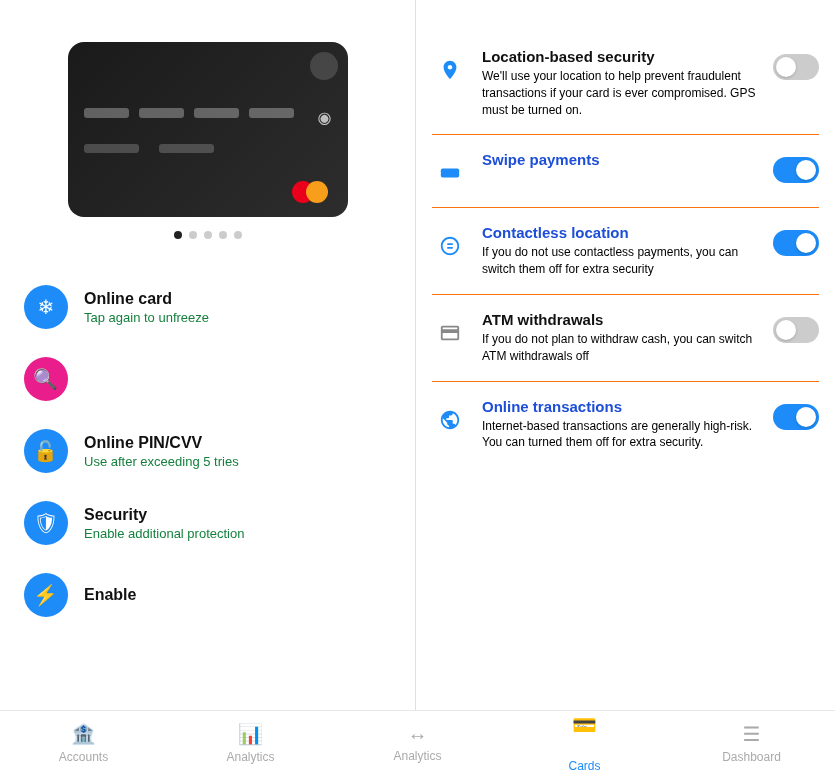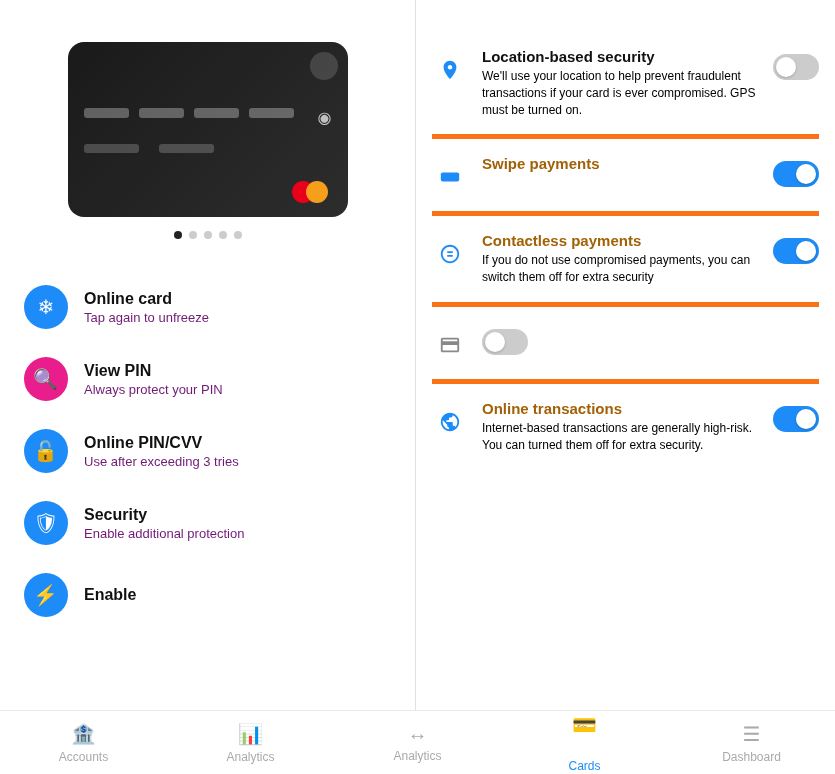--- a/index.html
+++ b/index.html
@@ -211,21 +211,21 @@
       color: #fff;
     }
     .menu-item-text {}
     .menu-item-title {
       font-size: 16px;
       font-weight: 600;
       color: #111;
     }
     .menu-item-subtitle {
       font-size: 13px;
-      color: #701a75;
+      color: #15803d;
       margin-top: 2px;
     }
 
     
     .divider-v {
       width: 1px;
       background: #e0e0e0;
     }
 
     
@@ -263,21 +263,21 @@
       flex: 1;
       overflow-y: auto;
       padding: 0 16px 10px;
     }
 
     .security-item {
       display: flex;
       align-items: flex-start;
       gap: 14px;
       padding: 16px 0;
-      border-bottom: 5px solid #f97316;
+      border-bottom: 1px solid #f97316;
     }
     .security-item:last-child { border-bottom: none; }
 
     .sec-icon {
       width: 36px;
       height: 36px;
       flex-shrink: 0;
       display: flex;
       align-items: center;
       justify-content: center;
@@ -287,21 +287,21 @@
 
     .sec-content {
       flex: 1;
     }
     .sec-title {
       font-size: 15px;
       font-weight: 600;
       color: #111;
       margin-bottom: 3px;
     }
-    .sec-title.blue { color: #a16207; }
+    .sec-title.blue { color: #1d4ed8; }
     .sec-desc {
       font-size: 12px;
       color: #000000;
       line-height: 1.4;
     }
 
     .toggle-container {
       display: flex;
       align-items: center;
       margin-top: 6px;
@@ -427,32 +427,28 @@
     </div>
     <div class="menu-item-text">
       <div class="menu-item-title">Online card</div>
       <div class="menu-item-subtitle">Tap again to unfreeze</div>
     </div>
   </div>
         <div class="menu-item">
     <div class="menu-icon-circle" style="background:#e91e8c">
       🔍
     </div>
-    <div class="menu-item-text">
-      <div class="menu-item-title">View PIN</div>
-      <div class="menu-item-subtitle">Always protect your PIN</div>
-    </div>
   </div>
         <div class="menu-item">
     <div class="menu-icon-circle" style="background:#1d8cf8">
       🔓
     </div>
     <div class="menu-item-text">
       <div class="menu-item-title">Online PIN/CVV</div>
-      <div class="menu-item-subtitle">Use after exceeding 3 tries</div>
+      <div class="menu-item-subtitle">Use after exceeding 5 tries</div>
     </div>
   </div>
         <div class="menu-item">
     <div class="menu-icon-circle" style="background:#1d8cf8">
       🛡
     </div>
     <div class="menu-item-text">
       <div class="menu-item-title">Security</div>
       <div class="menu-item-subtitle">Enable additional protection</div>
     </div>
@@ -509,35 +505,39 @@
       </div>
     </div>
   </div>
         <div class="security-item">
     <div class="sec-icon">
       <svg width="22" height="22" viewBox="0 0 24 24" fill="#1d8cf8">
               <path d="M12 2C6.48 2 2 6.48 2 12s4.48 10 10 10 10-4.48 10-10S17.52 2 12 2zm0 18c-4.41 0-8-3.59-8-8s3.59-8 8-8 8 3.59 8 8-3.59 8-8 8zm3-11H9v2h6V9zm0 4H9v2h6v-2z"></path>
             </svg>
     </div>
     <div class="sec-content">
-      <div class="sec-title blue">Contactless payments</div>
-      <div class="sec-desc">If you do not use compromised payments, you can switch them off for extra security</div>
+      <div class="sec-title blue">Contactless location</div>
+      <div class="sec-desc">If you do not use contactless payments, you can switch them off for extra security</div>
     </div>
     <div class="toggle-container">
       <div class="toggle on">
         <div class="toggle-knob"></div>
       </div>
     </div>
   </div>
         <div class="security-item">
     <div class="sec-icon">
       <svg width="22" height="22" viewBox="0 0 24 24" fill="#888">
               <path d="M20 4H4c-1.11 0-2 .89-2 2v12c0 1.11.89 2 2 2h16c1.11 0 2-.89 2-2V6c0-1.11-.89-2-2-2zm0 14H4v-6h16v6zm0-10H4V6h16v2z"></path>
             </svg>
     </div>
+    <div class="sec-content">
+      <div class="sec-title">ATM withdrawals</div>
+      <div class="sec-desc">If you do not plan to withdraw cash, you can switch ATM withdrawals off</div>
+    </div>
     <div class="toggle-container">
       <div class="toggle off">
         <div class="toggle-knob"></div>
       </div>
     </div>
   </div>
         <div class="security-item">
     <div class="sec-icon">
       <svg width="22" height="22" viewBox="0 0 24 24" fill="#1d8cf8">
               <path d="M12 2C6.48 2 2 6.48 2 12s4.48 10 10 10 10-4.48 10-10S17.52 2 12 2zm-1 17.93c-3.95-.49-7-3.85-7-7.93 0-.62.08-1.21.21-1.79L9 15v1c0 1.1.9 2 2 2v1.93zm6.9-2.54c-.26-.81-1-1.39-1.9-1.39h-1v-3c0-.55-.45-1-1-1H8v-2h2c.55 0 1-.45 1-1V7h2c1.1 0 2-.9 2-2v-.41c2.93 1.19 5 4.06 5 7.41 0 2.08-.8 3.97-2.1 5.39z"></path>

